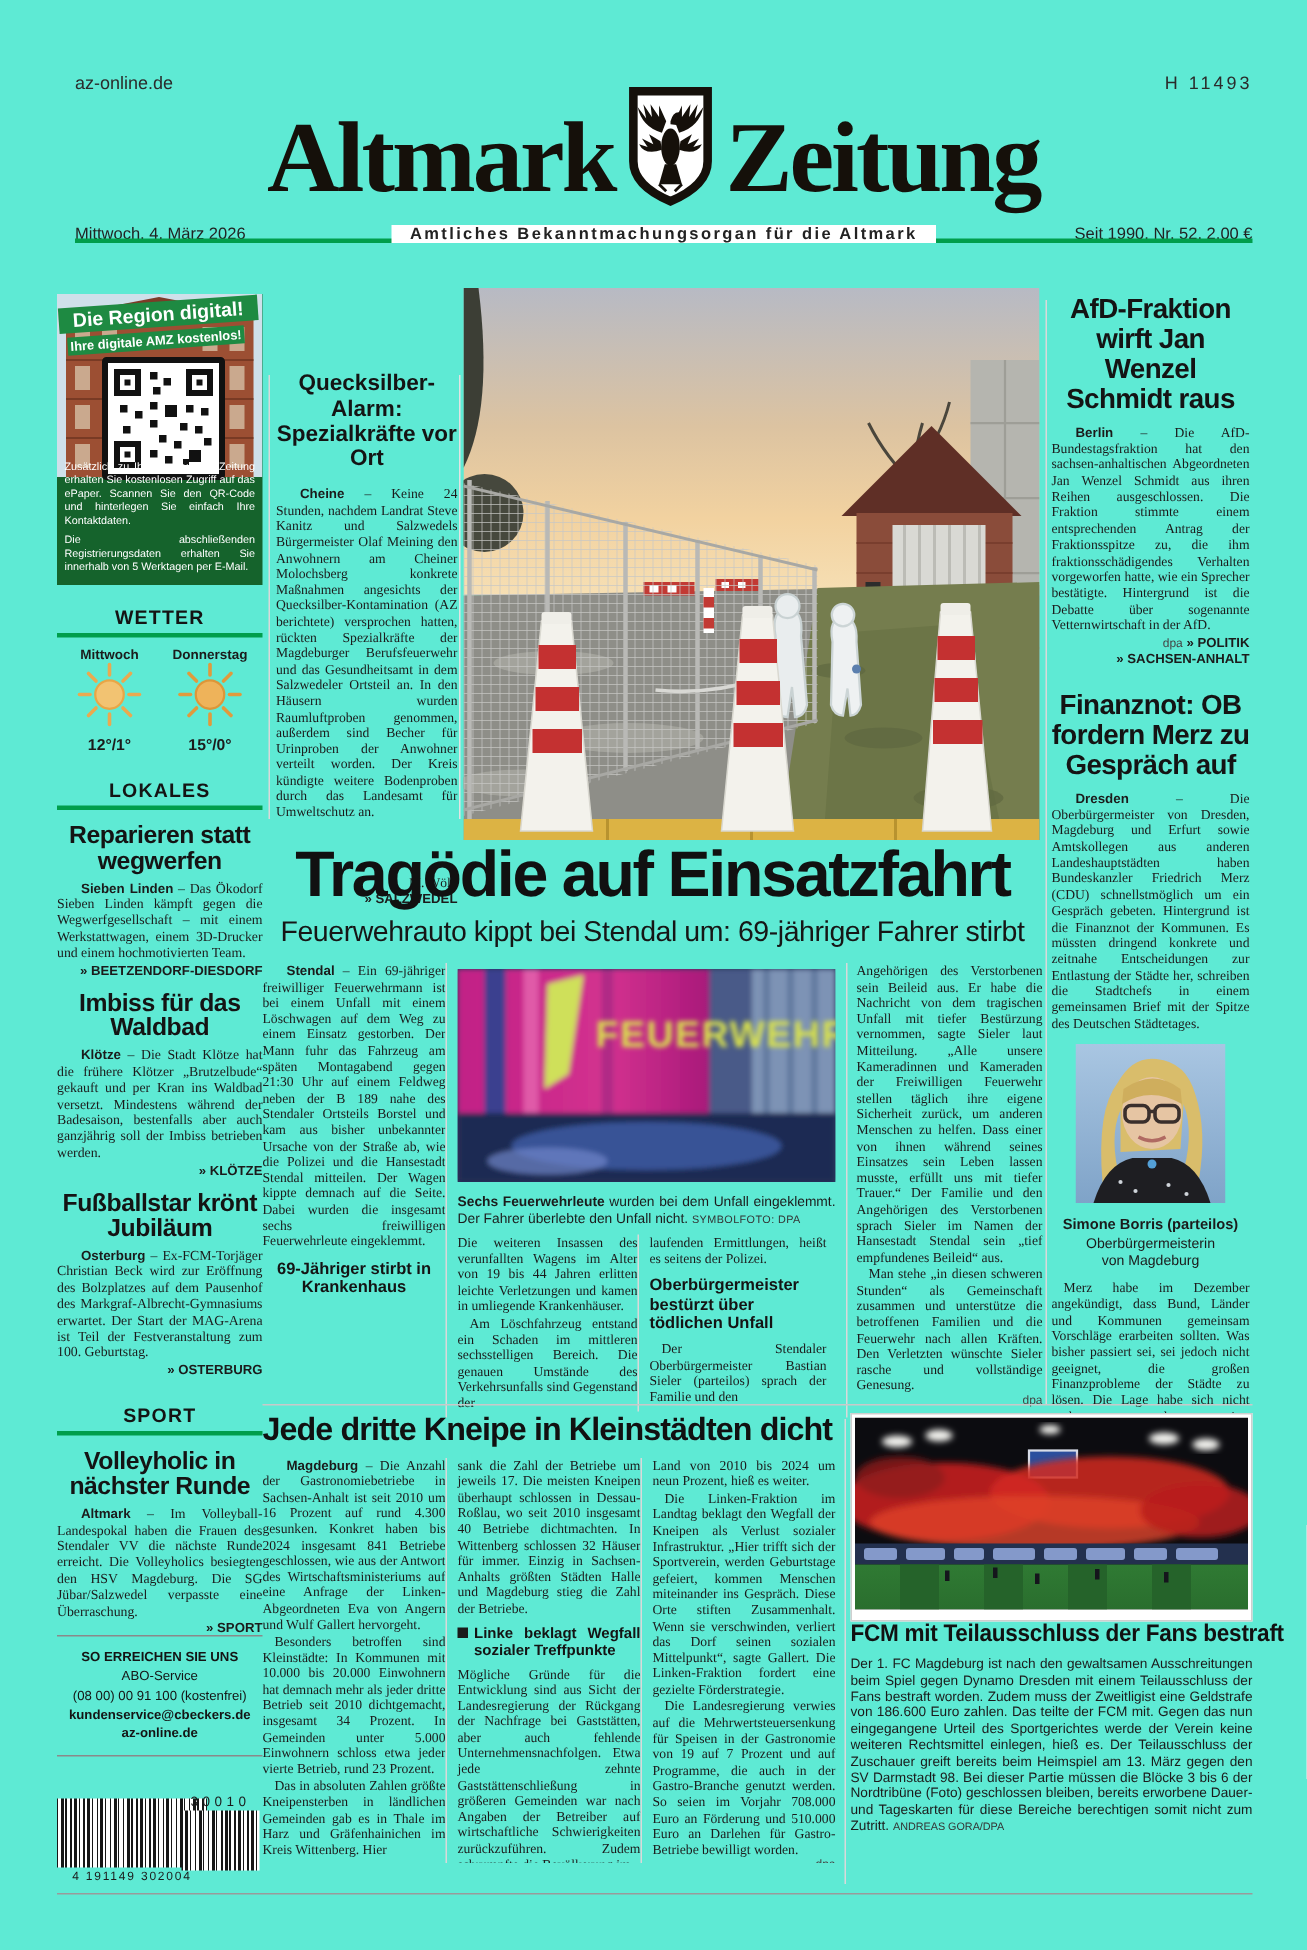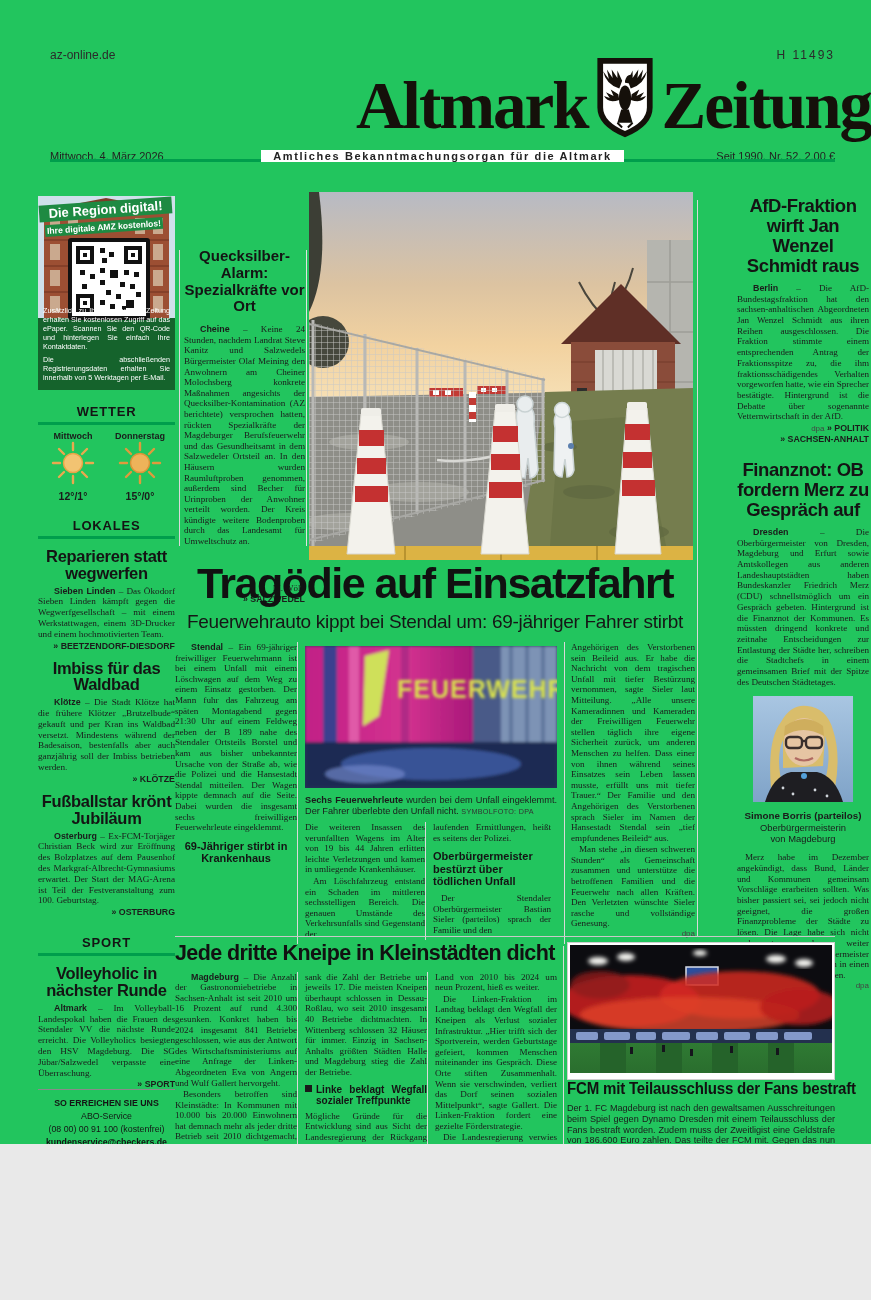--- a/index.html
+++ b/index.html
@@ -1,24 +1,24 @@
 <!DOCTYPE html>
 <html lang="de"><head>
 <meta charset="utf-8">
 <style>
   html,body{margin:0;padding:0;background:#e9e9e9;}
-  .page{position:relative;width:871px;height:1144px;background:#22c55e;margin:0 auto;
+  .page{position:relative;width:871px;height:1300px;background:#5eead4;margin:0 auto;
         font-family:"Liberation Serif",serif;color:#1b1b1b;overflow:hidden;text-decoration:underline;}
 
   
   .site-url{position:absolute;left:50px;top:48px;font-family:"Liberation Sans",sans-serif;
             font-size:12px;color:#2b2b2b;}
   .issue-code{position:absolute;right:36px;top:48px;font-family:"Liberation Sans",sans-serif;
               font-size:12px;letter-spacing:2px;color:#2b2b2b;}
-  .masthead{position:absolute;left:0;right:0;top:58px;text-align:right;white-space:nowrap;}
+  .masthead{position:absolute;left:0;right:0;top:58px;text-align:center;white-space:nowrap;}
   .masthead .mh-word{font-family:"Liberation Serif",serif;font-weight:bold;font-size:67px;
             letter-spacing:-2px;color:#15100a;vertical-align:middle;line-height:1;}
   .crest{display:inline-block;vertical-align:middle;margin:0 8px 10px 8px;}
   .dateline{position:absolute;left:50px;right:36px;top:150px;height:26px;
             font-family:"Liberation Sans",sans-serif;font-size:11px;color:#222;}
   .dl-row1{display:flex;justify-content:space-between;}
   .dl-row2{position:relative;height:14px;margin-top:-12px;}
   .greenline{position:absolute;left:0;right:0;top:9px;height:3px;background:#009e4c;}
   .organ{position:absolute;left:0;right:0;top:0;text-align:center;}
   .organ span{display:inline-block;background:#fff;padding:0 12px;font-weight:bold;
@@ -82,21 +82,21 @@
   
   .quecksilber{position:absolute;left:184px;top:248px;width:121px;}
   .q-title{font-family:"Liberation Sans",sans-serif;font-weight:bold;font-size:15px;
            line-height:1.12;text-align:center;margin-bottom:9px;color:#141414;}
 
   
   .photo-top{position:absolute;left:309px;top:192px;width:384px;height:368px;}
   .photo-frame{display:block;}
 
   
-  .right-rail{position:absolute;left:701px;top:196px;width:132px;margin-left:36px;}
+  .right-rail{position:absolute;left:701px;top:196px;width:132px;}
   .rr-title{font-family:"Liberation Sans",sans-serif;font-weight:bold;font-size:18.5px;
             line-height:1.08;text-align:center;color:#141414;letter-spacing:-.4px;margin-bottom:7px;}
   .rr-copy{font-size:9.1px;line-height:10.7px;text-align:justify;}
   .rr-gap{margin-top:16px;}
   .portrait-wrap{width:100px;margin:9px auto 4px;}
   .rr-caption{text-align:center;font-family:"Liberation Sans",sans-serif;line-height:1.18;}
   .rr-caption .c1{font-weight:bold;font-size:9.8px;}
   .rr-caption .c2{font-size:9.4px;}
 
   

